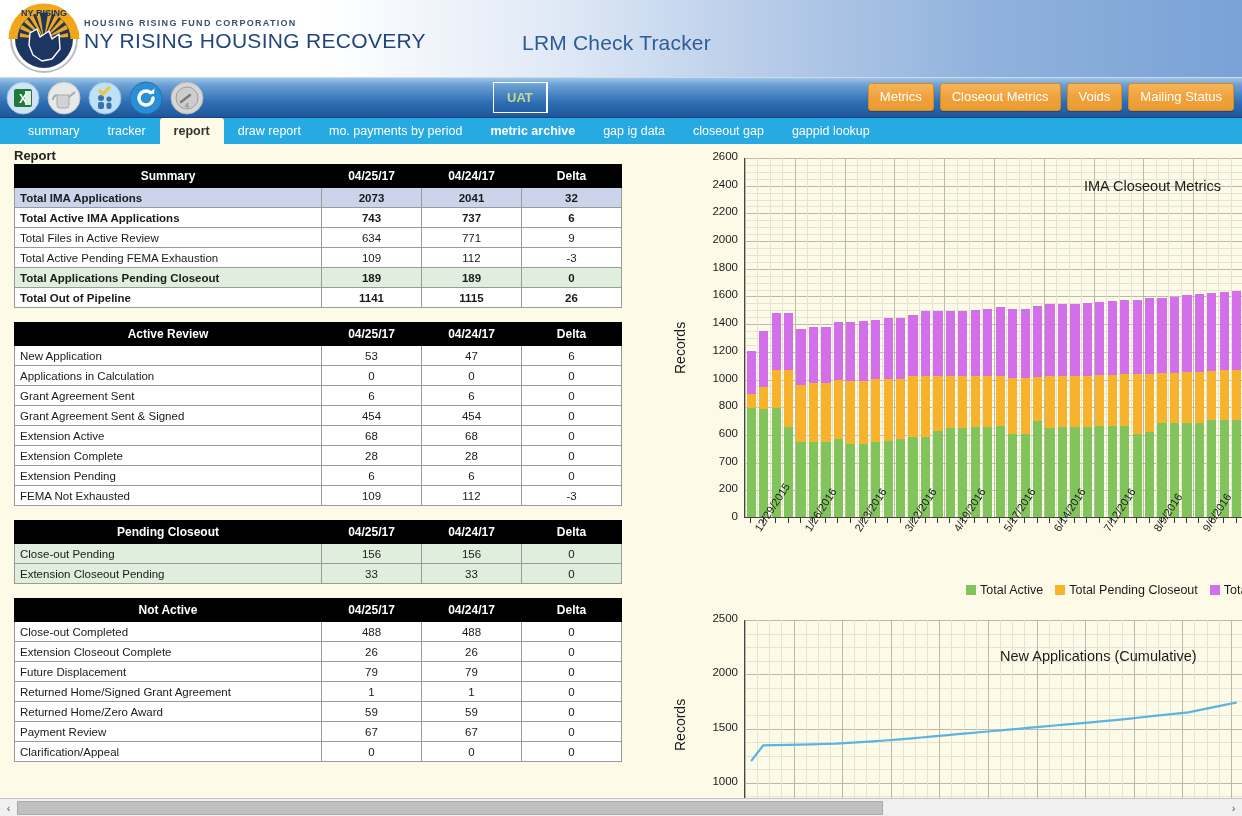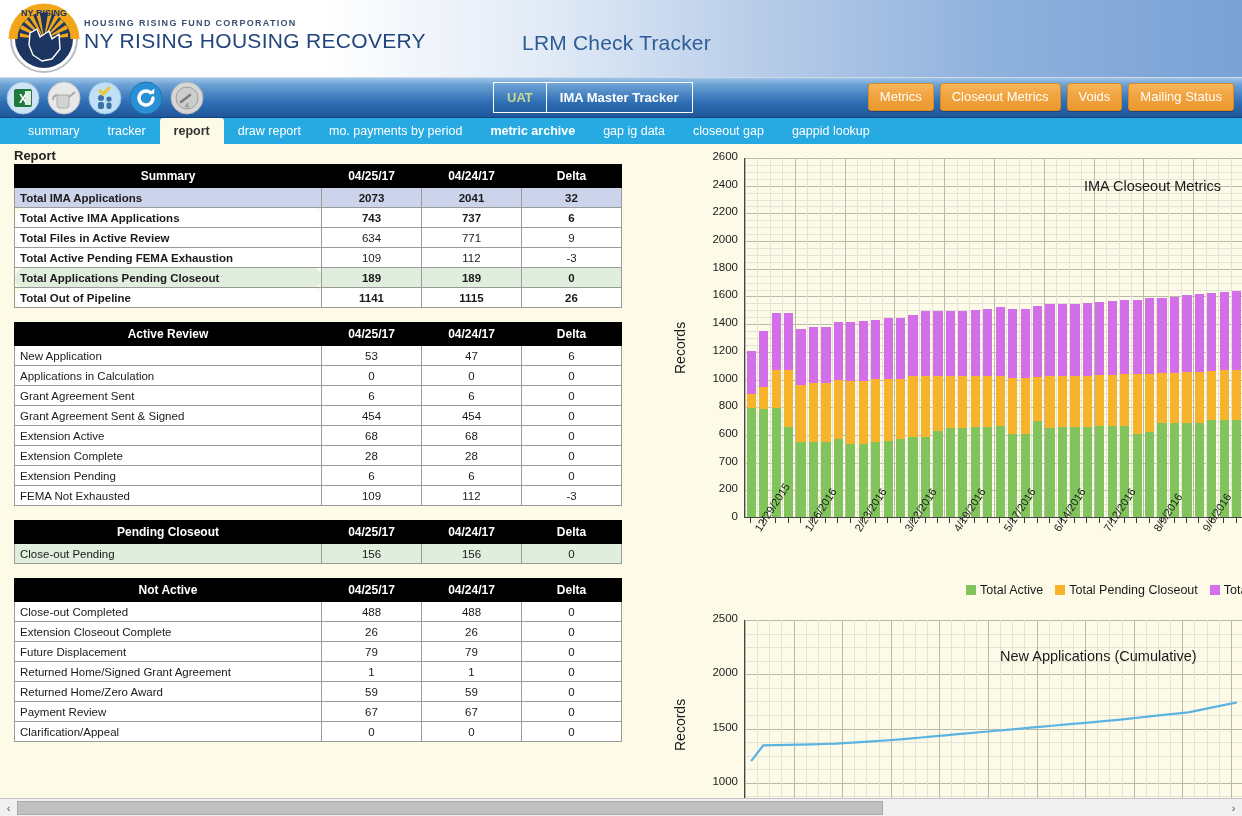--- a/index.html
+++ b/index.html
@@ -99,22 +99,22 @@
     border:1px solid #9a9a9a; font-size:11.5px; color:#1a1a1a;
     padding:2.5px 5px; background:#ffffff; height:20px;
   }
   table.rpt td.num { text-align:center; }
   table.rpt td.lbl { text-align:left; }
   .w-lbl { width:307px; }
   .w-num { width:100px; }
   tr.blue td { background:#ccd4ec; font-weight:bold; }
   tr.green td { background:#dfeedd; }
   tr.b td { font-weight:bold; }
-  .ind1 { padding-left:12px;border-radius:10px; }
-  .ind2 { padding-left:22px;font-weight:bold; }
+  .ind1 { padding-left:12px; }
+  .ind2 { padding-left:22px; }
 
   
   .chart-pane { position:absolute; left:648px; top:4px; right:0; bottom:0; }
   .chart-box { position:relative; }
   .ch-title {
     position:absolute; font-size:14.5px; color:#1a1a1a;
     white-space:nowrap;
   }
   .ylabel {
     position:absolute; font-size:14px; color:#1a1a1a;
@@ -240,21 +240,20 @@
         <circle cx="17" cy="17" r="16" fill="#d6d6d6" stroke="#b4b4b4"></circle>
         <circle cx="17" cy="17" r="11" fill="#cdcdcd" stroke="#9e9e9e"></circle>
         <path d="M11 21 l9-7" stroke="#7a7a7a" stroke-width="2.4" stroke-linecap="round"></path>
         <text x="17" y="27" font-size="8" fill="#7a7a7a" text-anchor="middle" font-family="'Liberation Sans',sans-serif">4</text>
       </svg>
     </div>
   </div>
 
   <div class="modebox">
     <div class="seg uat">UAT</div>
-    <div class="seg">IMA Master Tracker</div>
   </div>
 
   <div class="obtns">
     <button class="obtn">Metrics</button>
     <button class="obtn">Closeout Metrics</button>
     <button class="obtn">Voids</button>
     <button class="obtn">Mailing Status</button>
   </div>
 </div>
 
@@ -390,20 +389,26 @@
             <th class="w-num">04/25/17</th>
             <th class="w-num">04/24/17</th>
             <th class="w-num">Delta</th>
           </tr>
         </thead>
         <tbody>
           <tr class="green">
             <td class="lbl">Close-out Pending</td>
             <td class="num">156</td>
             <td class="num">156</td>
+            <td class="num">0</td>
+          </tr>
+          <tr class="green">
+            <td class="lbl">Extension Closeout Pending</td>
+            <td class="num">33</td>
+            <td class="num">33</td>
             <td class="num">0</td>
           </tr>
         </tbody>
       </table>
       <table class="rpt">
         <thead>
           <tr>
             <th class="w-lbl">Not Active</th>
             <th class="w-num">04/25/17</th>
             <th class="w-num">04/24/17</th>

